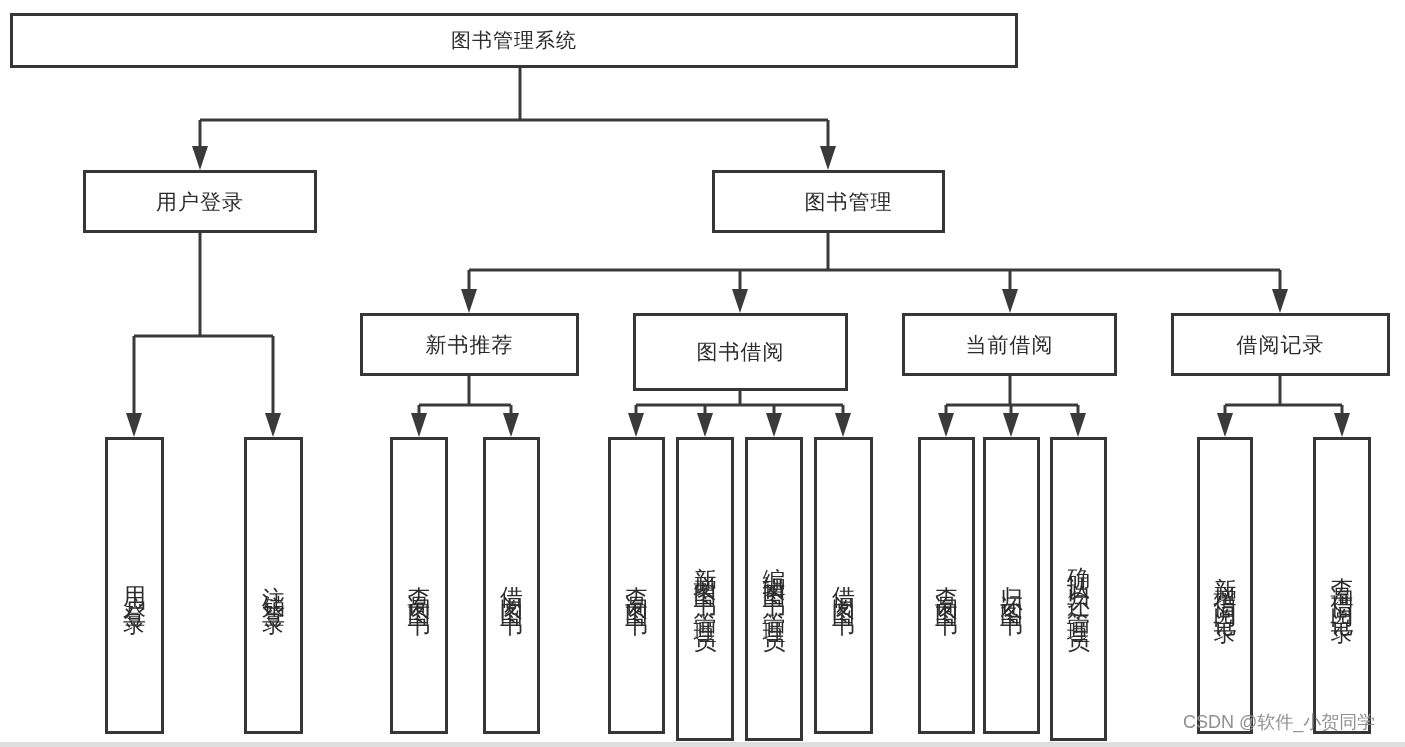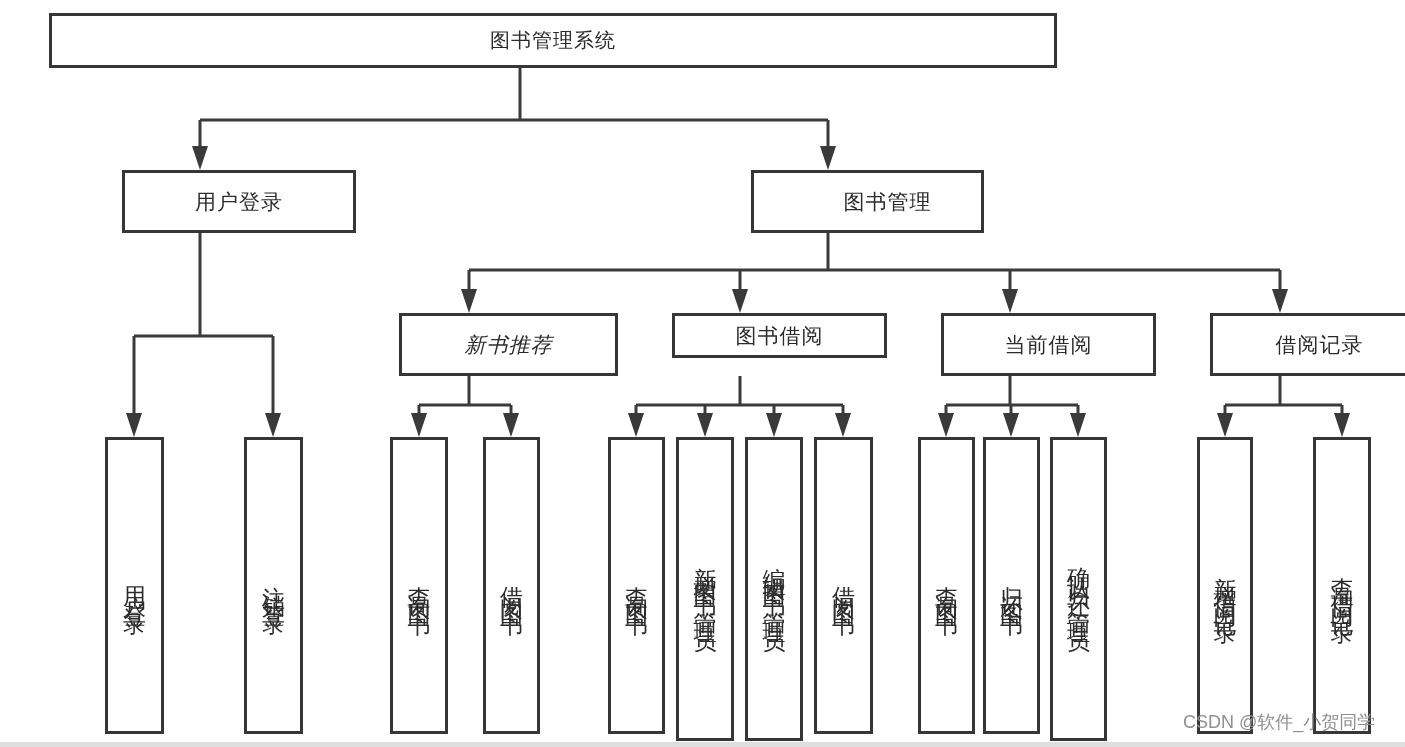--- a/index.html
+++ b/index.html
@@ -23,21 +23,21 @@
   }
   .node {
     position: absolute;
     background: #ffffff;
     border: 3px solid #363636;
     display: flex;
     align-items: center;
     justify-content: center;
     text-align: center;
   }
-  .hnode { font-size: 21px; letter-spacing: 1px; color: #2b2b2b; margin-left: 39px; }
+  .hnode { font-size: 21px; letter-spacing: 1px; color: #2b2b2b; }
   .root-node { font-size: 20px; }
   .vnode .vtext {
     writing-mode: vertical-rl;
     text-orientation: mixed;
     font-size: 23px;
     letter-spacing: 9px;
     line-height: 1.0;
     color: #2b2b2b;
     white-space: nowrap;
   }
@@ -131,22 +131,22 @@
       <polygon points="1217,413 1233,413 1225,437"></polygon>
       <polygon points="1334,413 1350,413 1342,437"></polygon>
     </g>
   </svg>
 
   <div class="node hnode root-node" style="left:10px; top:13px; width:1008px; height:55px;">图书管理系统</div>
 
   <div class="node hnode" style="left:83px; top:170px; width:234px; height:63px;">用户登录</div>
   <div class="node hnode" style="left:712px; top:170px; width:233px; height:63px;padding-left:40px;">图书管理</div>
 
-  <div class="node hnode" style="left:360px; top:313px; width:219px; height:63px;font-style:italic;">新书推荐</div>
-  <div class="node hnode" style="left:633px; top:313px; width:215px; height:45px;">图书借阅</div>
+  <div class="node hnode" style="left:360px; top:313px; width:219px; height:63px;">新书推荐</div>
+  <div class="node hnode" style="left:633px; top:313px; width:215px; height:78px;">图书借阅</div>
   <div class="node hnode" style="left:902px; top:313px; width:215px; height:63px;">当前借阅</div>
   <div class="node hnode" style="left:1171px; top:313px; width:219px; height:63px;">借阅记录</div>
 
   <div class="node vnode" style="left:105px; top:437px; width:59px; height:297px;">
     <span class="vtext">用户登录</span>
   </div>
   <div class="node vnode" style="left:244px; top:437px; width:59px; height:297px;">
     <span class="vtext">注销登录</span>
   </div>
 

